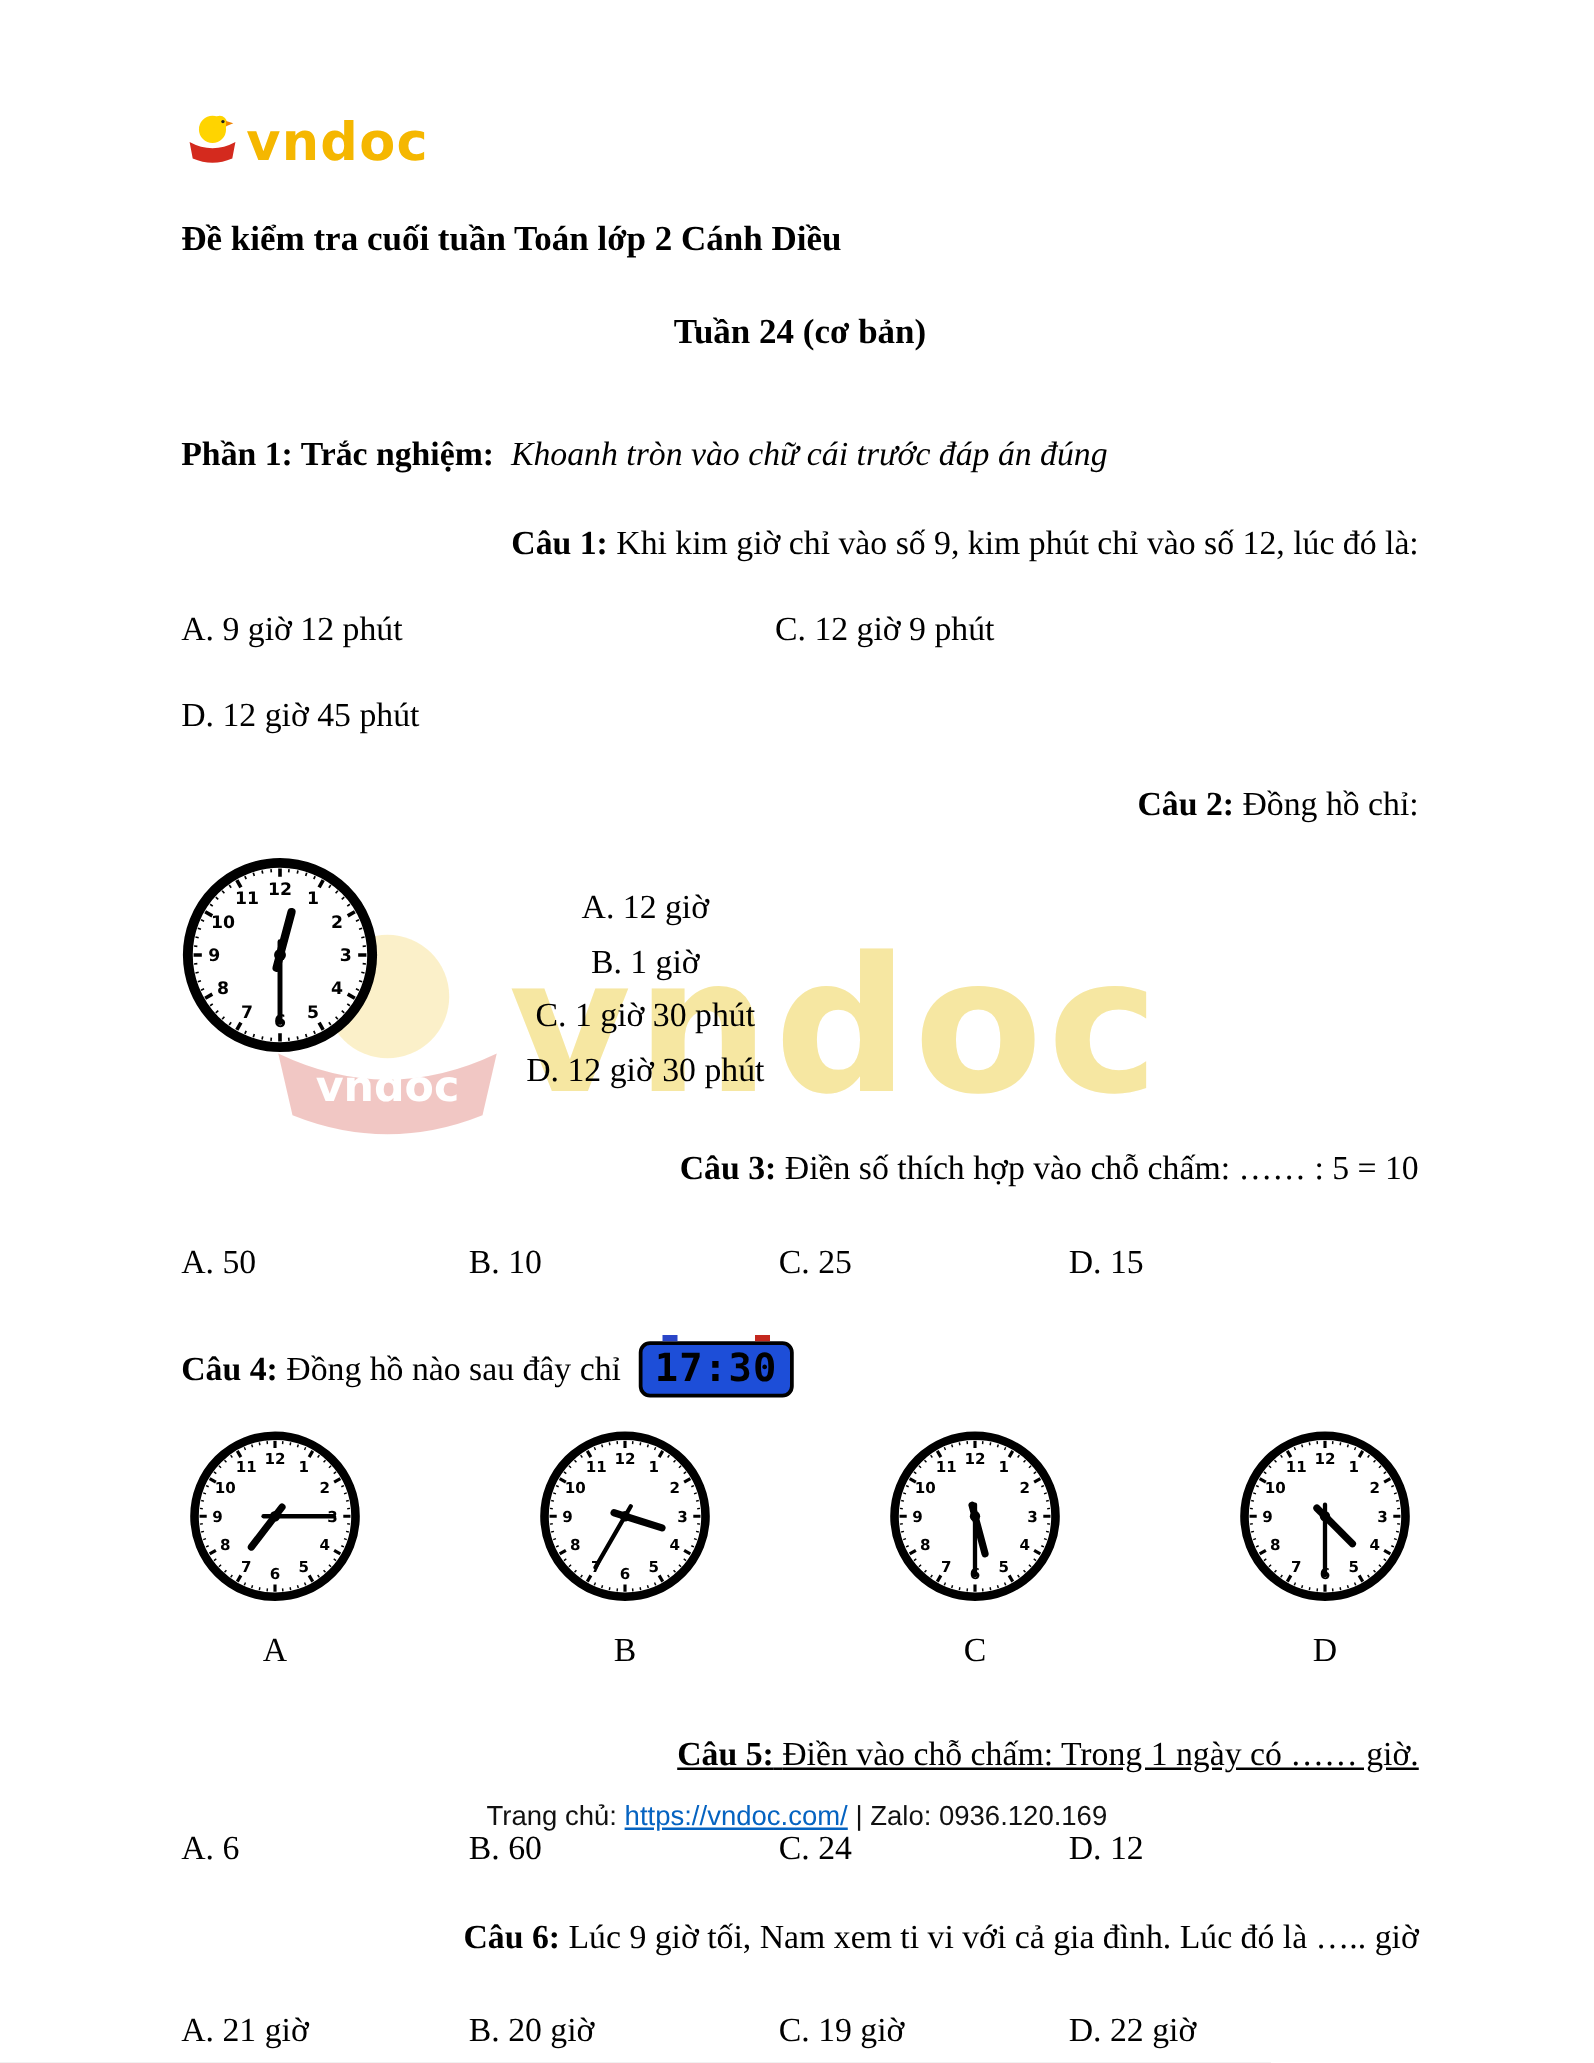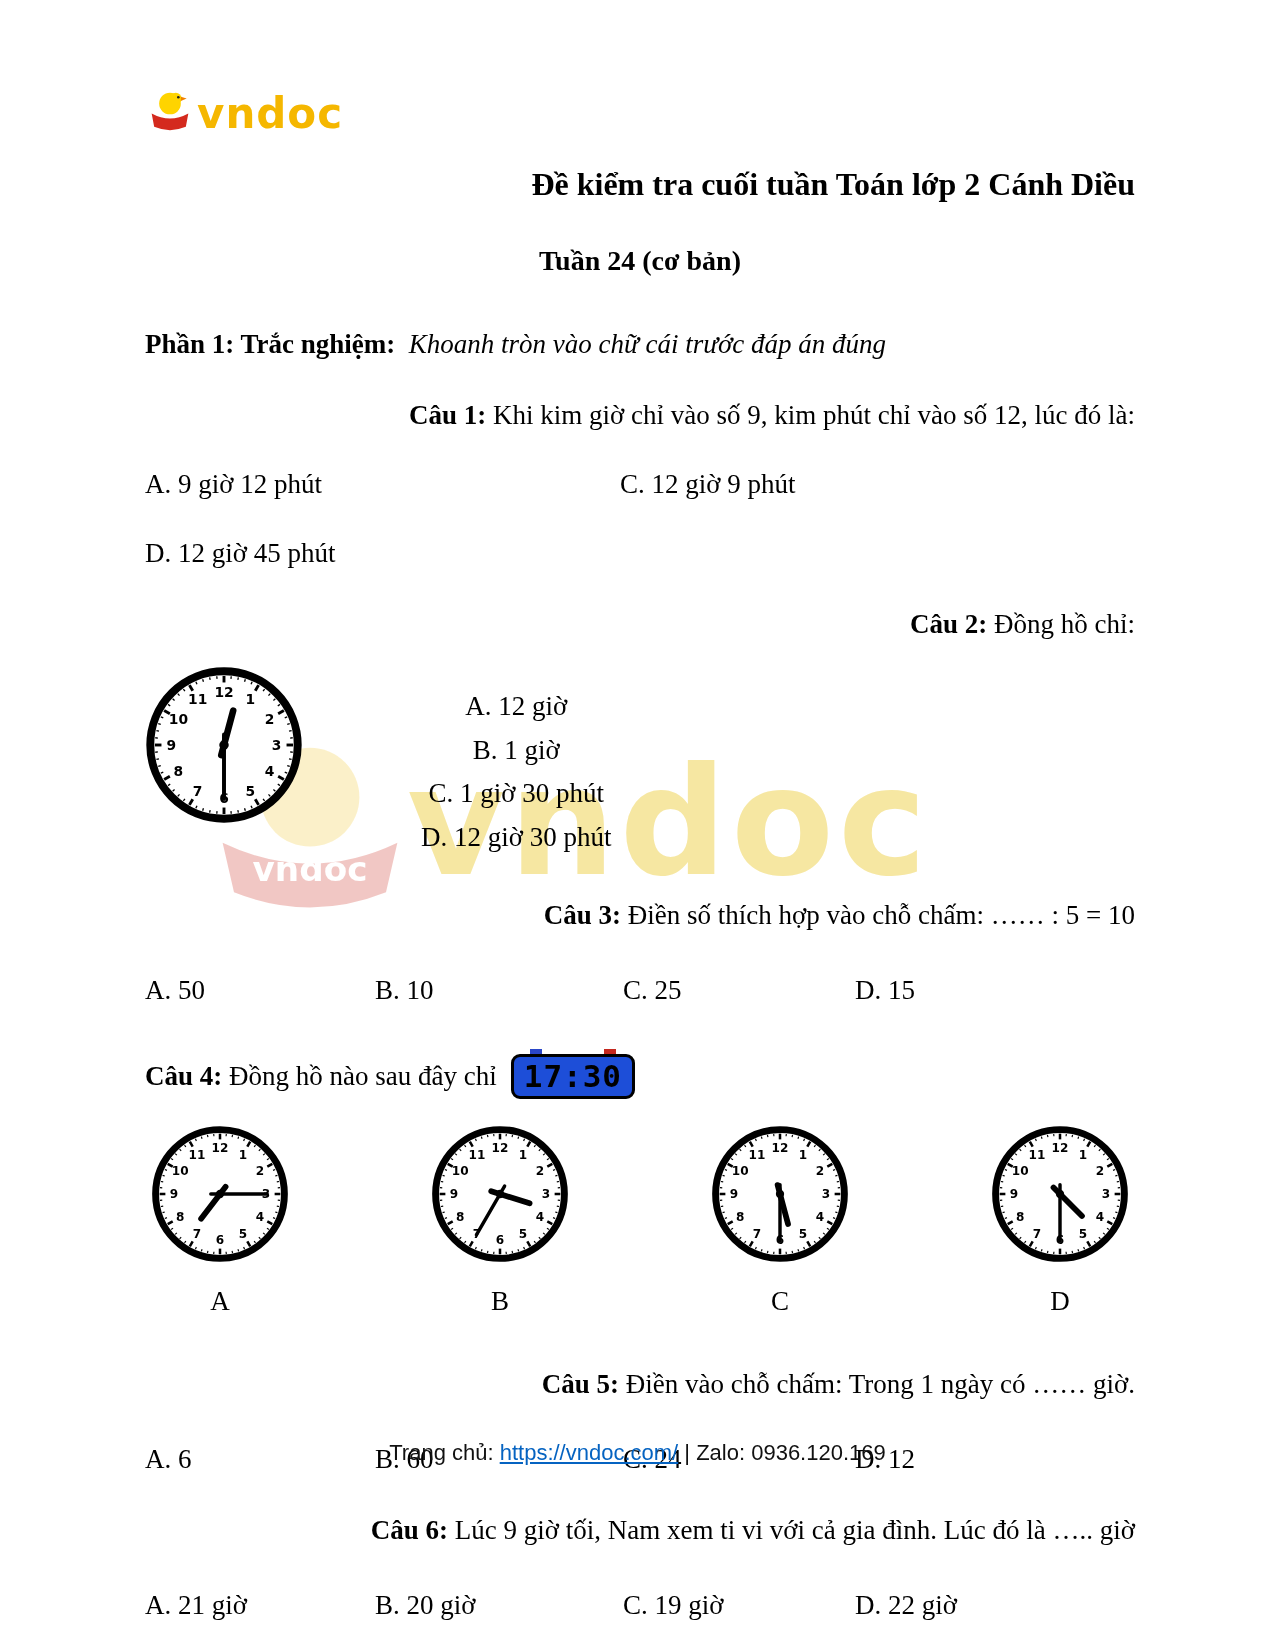--- a/index.html
+++ b/index.html
@@ -11,24 +11,24 @@
   .watermark-text{position:absolute;z-index:1;top:735px;left:50%;transform:translateX(-44%);
         font-family:"DejaVu Sans",sans-serif;font-weight:bold;font-size:150px;
         color:#f6e7a2;letter-spacing:4px;user-select:none;}
   .watermark-logo{position:absolute;z-index:1;top:725px;left:195px;opacity:.45;}
 
   
   .logo{display:flex;align-items:center;gap:2px;height:56px;}
   .logo-text{font-family:"DejaVu Sans",sans-serif;font-weight:bold;font-size:42px;
         color:#f5b700;letter-spacing:1px;line-height:1;}
 
-  .title{text-align:right;font-weight:bold;font-size:32px;margin-top:24px;}
+  .title{text-align:left;font-weight:bold;font-size:28px;margin-top:34px;}
   .subtitle{text-align:center;font-weight:bold;font-size:28px;margin-top:42px;}
 
-  .part-line{margin-top:52px;}
+  .part-line{margin-top:66px;}
   .part-label{font-weight:bold;}
   .part-instruction{font-style:italic;}
 
   .q-line{margin-top:40px;text-align:right;}
   .q-label{font-weight:bold;}
 
   .opts-2{display:grid;grid-template-columns:475px 1fr;row-gap:38px;margin-top:38px;}
   .opts-4{display:grid;grid-template-columns:230px 248px 232px 1fr;margin-top:44px;}
 
   .q2-row{display:flex;align-items:flex-start;margin-top:26px;}
@@ -516,21 +516,21 @@
             <text x="20" y="63.800000000000004" text-anchor="middle" font-size="10.5" font-family="DejaVu Sans, sans-serif" font-weight="bold" fill="#000">9</text>
             <text x="25.358983848622458" y="43.8" text-anchor="middle" font-size="10.5" font-family="DejaVu Sans, sans-serif" font-weight="bold" fill="#000">10</text>
             <text x="39.999999999999986" y="29.158983848622466" text-anchor="middle" font-size="10.5" font-family="DejaVu Sans, sans-serif" font-weight="bold" fill="#000">11</text>
             <text x="59.99999999999999" y="23.8" text-anchor="middle" font-size="10.5" font-family="DejaVu Sans, sans-serif" font-weight="bold" fill="#000">12</text>
             <line x1="54.34314575050762" y1="54.34314575050762" x2="79.09188309203678" y2="79.09188309203678" stroke="#000" stroke-width="5" stroke-linecap="round"></line>
             <line x1="60" y1="52" x2="60.00000000000001" y2="101" stroke="#000" stroke-width="3" stroke-linecap="round"></line>
             <circle cx="60" cy="60" r="3.6" fill="#000"></circle>
           </svg><div class="clock-label">D</div></div>
       </div>
 
-    <div class="q-line" style="margin-top:52px;">
+    <div class="q-line" style="margin-top:52px;text-decoration:underline;">
       <span class="q-label">Câu 5:</span>
       <span>Điền vào chỗ chấm: Trong 1 ngày có …… giờ.</span>
     </div>
     <div class="opts-4">
       <div>A. 6</div>
       <div>B. 60</div>
       <div>C. 24</div>
       <div>D. 12</div>
     </div>
 

